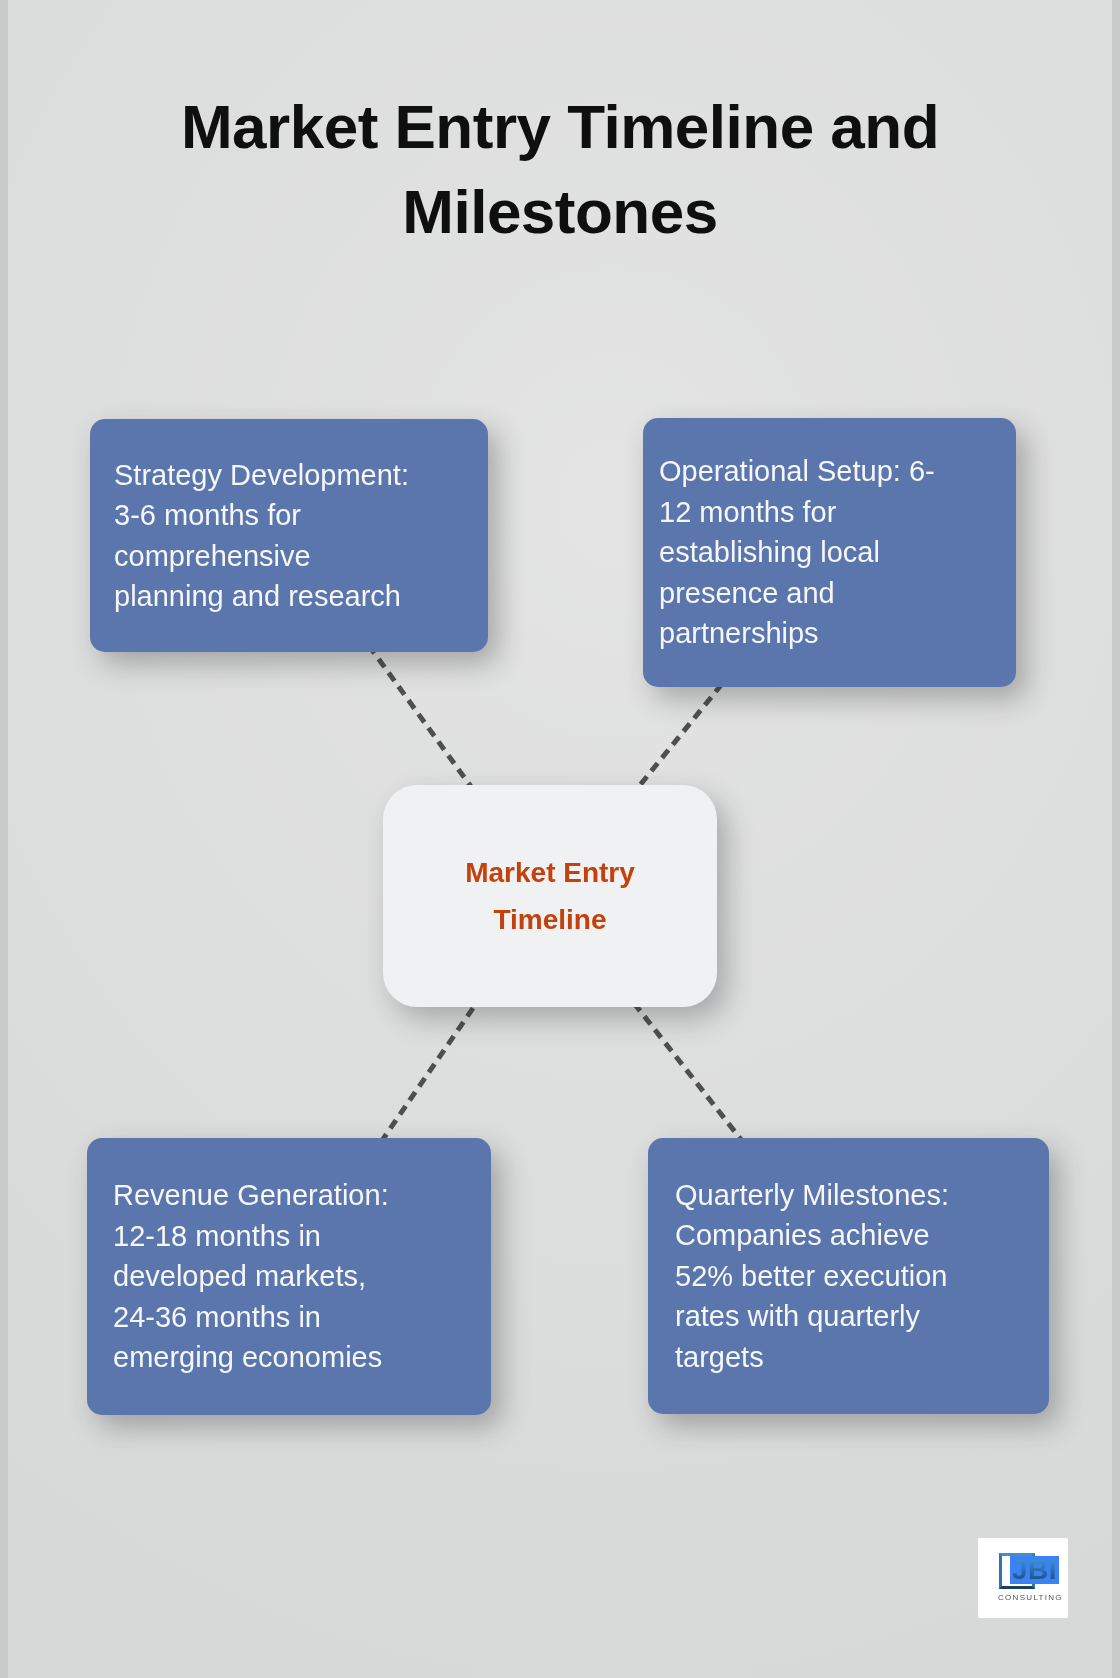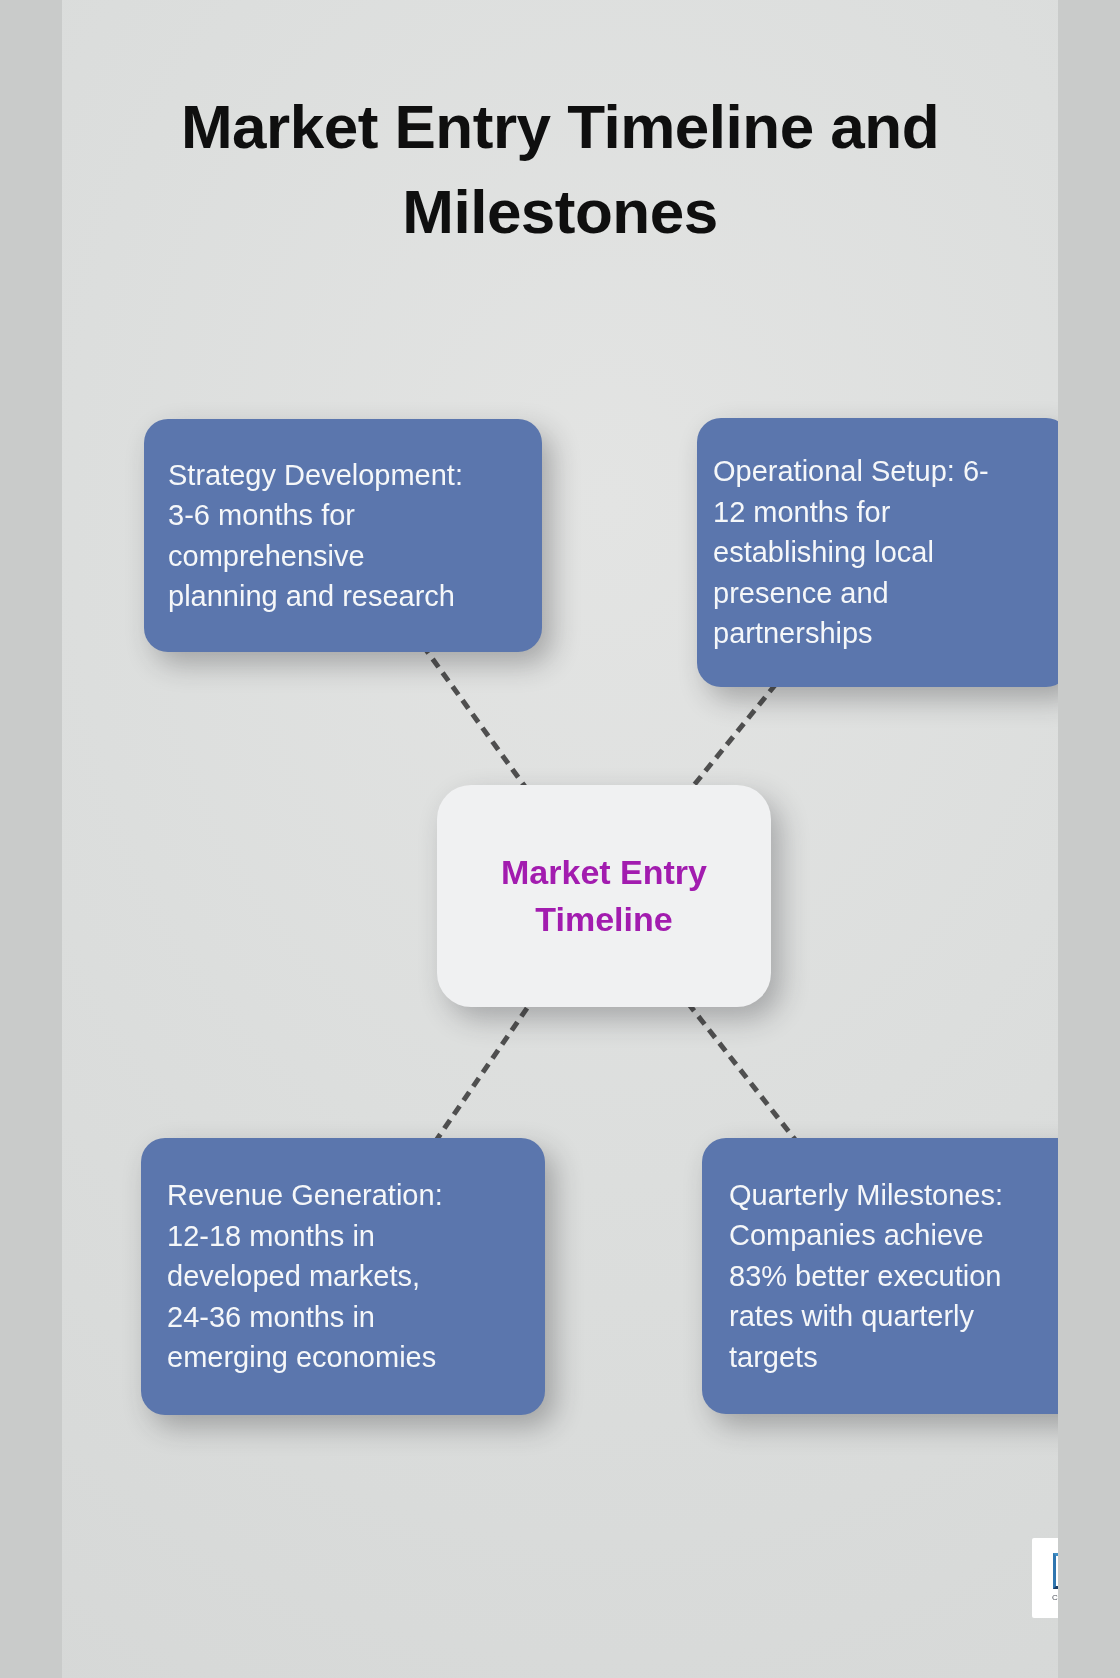--- a/index.html
+++ b/index.html
@@ -1,36 +1,36 @@
 <!DOCTYPE html>
 <html><head>
 <meta charset="utf-8">
 <style>
   html,body{margin:0;padding:0;background:#c9cbca;}
   .canvas{
     position:relative;
-    width:996px;height:1678px;
+    width:1104px;height:1678px;
     margin:0 auto;
     overflow:hidden;
     font-family:"Liberation Sans","DejaVu Sans",sans-serif;
     background:radial-gradient(120% 90% at 55% 30%, #e3e4e3 0%, #dcdedd 45%, #d5d7d6 100%);
   }
   .title{
     position:absolute;left:0;right:0;top:84px;
     margin:0 auto;width:900px;
     text-align:center;
     font-size:62px;line-height:85px;font-weight:700;
     letter-spacing:-0.5px;
     color:#0f0f0f;
   }
   .connectors{position:absolute;left:0;top:0;z-index:1;}
   .node{
     position:absolute;z-index:2;
     background:#5b76ad;
-    border-radius:24px;
+    border-radius:15px;
     box-shadow:10px 12px 28px rgba(40,40,45,0.32);
     display:flex;align-items:center;
     color:#f5f7f9;
   }
   .node p{
     margin:0;
     font-size:29px;line-height:40.5px;
     white-space:pre-line;
   }
   .node-tl{left:82px;top:419px;width:398px;height:233px;padding:0;}
@@ -44,22 +44,22 @@
   .center-node{
     position:absolute;z-index:3;
     left:375px;top:785px;width:334px;height:222px;
     background:#f0f1f2;
     border-radius:34px;
     box-shadow:10px 12px 28px rgba(40,40,45,0.30);
     display:flex;align-items:center;justify-content:center;
   }
   .center-node p{
     margin:0;text-align:center;
-    font-size:34px;line-height:47px;font-weight:700;
-    color:#a21caf;
+    font-size:28px;line-height:47px;font-weight:700;
+    color:#c2410c;
     white-space:pre-line;
   }
   
   .logo{
     position:absolute;z-index:4;
     left:970px;top:1538px;width:90px;height:80px;
     background:#ffffff;border-radius:2px;
   }
   .logo-square{
     position:absolute;left:21px;top:15px;
@@ -130,21 +130,21 @@
     <p>Revenue Generation:
 12-18 months in
 developed markets,
 24-36 months in
 emerging economies</p>
   </div>
 
   <div class="node node-br">
     <p>Quarterly Milestones:
 Companies achieve
-83% better execution
+52% better execution
 rates with quarterly
 targets</p>
   </div>
 
   <div class="logo">
     <div class="logo-square"></div>
     <div class="logo-jbi">
       <span>JBI</span>
     </div>
     <div class="logo-sub">CONSULTING</div>

